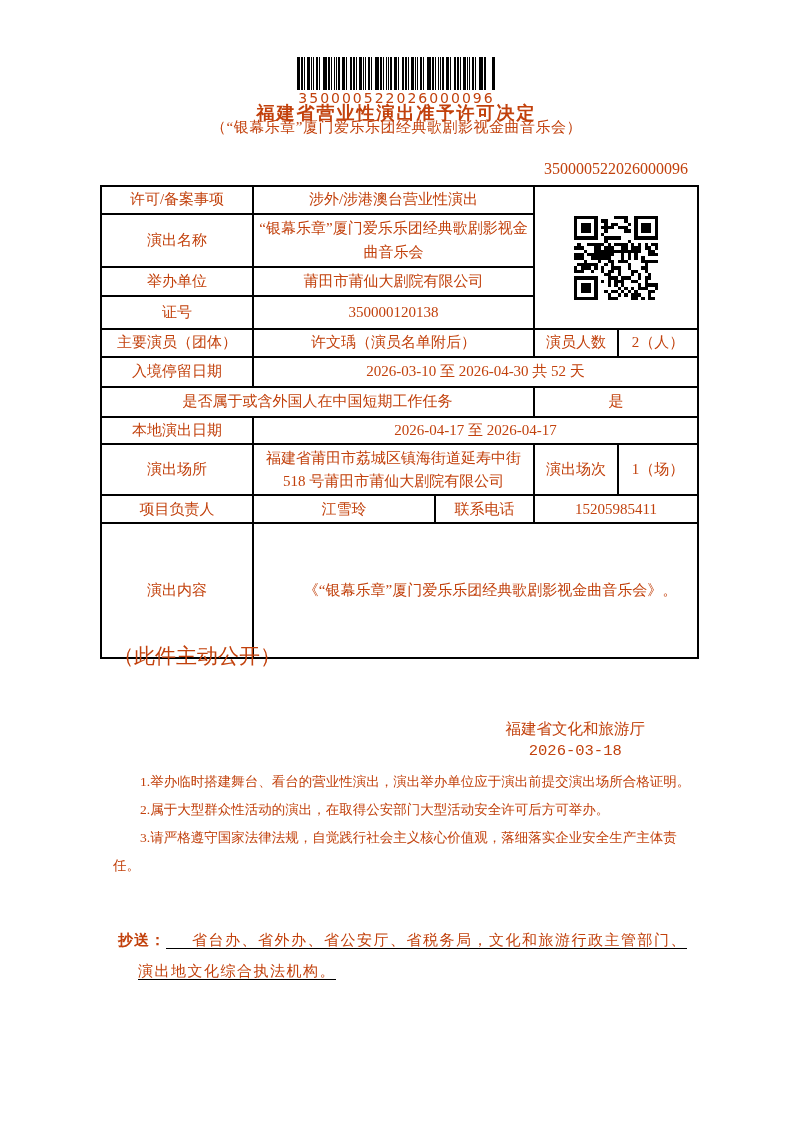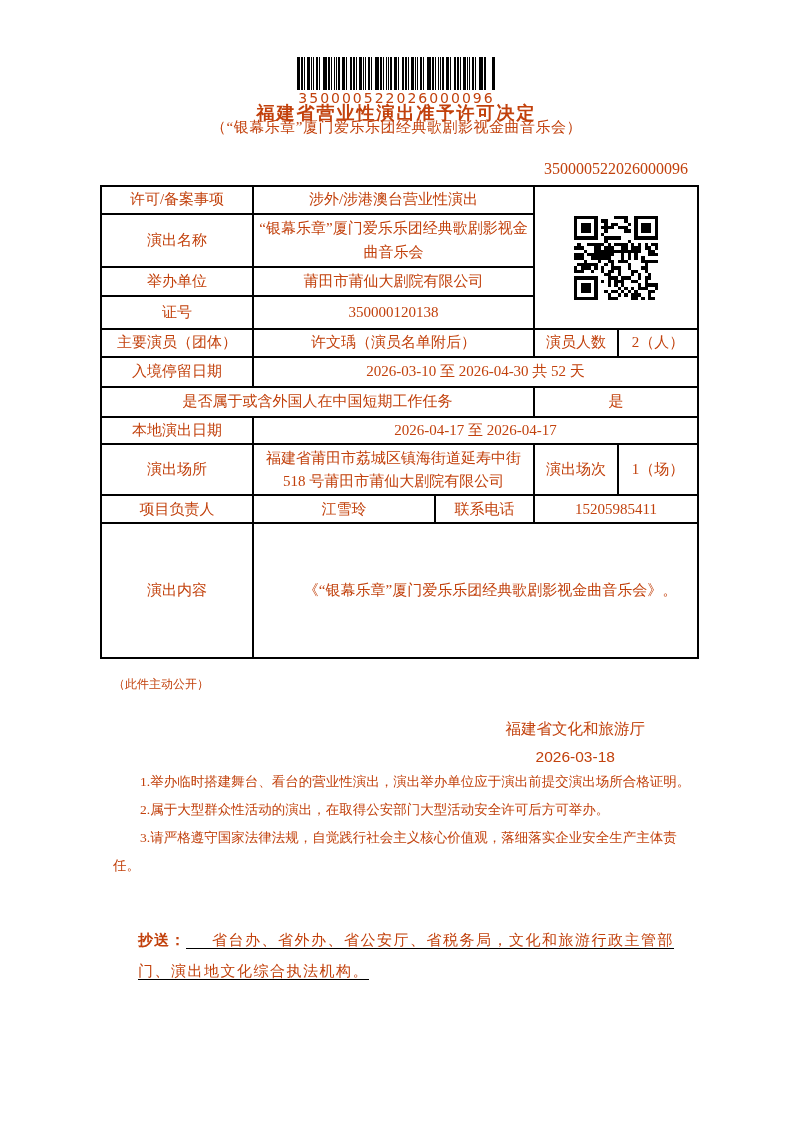--- a/index.html
+++ b/index.html
@@ -36,32 +36,32 @@
     padding-left:44px;
   }
   table.permit td {
     border:2px solid #000; text-align:center; vertical-align:middle;
     padding:1px 4px; line-height:1.55; overflow:hidden;
   }
   td.cell-content-value { text-align:left; vertical-align:top; padding:6px 8px; text-indent:2em; line-height:1.9; }
   td.qr-cell { vertical-align:middle; }
   .qr-svg { width:84px; height:84px; display:block; margin:0 auto; }
   
-  .public-note { position:absolute; left:113px; top:676px; font-size:12px; }
+  .public-note { position:absolute; left:113px; top:642px; font-size:21px; }
   .issuer-block { position:absolute; right:148px; top:718px; text-align:center; font-size:15.5px; }
   .issuer-name { line-height:22px; }
-  .issuer-date { line-height:22px; margin-top:6px; font-family:Liberation Sans, sans-serif; }
+  .issuer-date { line-height:22px; font-family:Liberation Mono, monospace; }
   .remarks { position:absolute; left:113px; top:768px; width:580px; font-size:13.5px; line-height:28px; }
   .remarks-label { font-size:14px; }
   .remark-item { text-indent:2em; }
   .cc-block {
     position:absolute; left:118px; top:925px; width:582px;
     font-size:15px; line-height:31px; padding-left:20px; text-indent:-20px;
   }
-  .cc-label { font-weight:bold; letter-spacing:1px;margin-left:20px; }
+  .cc-label { font-weight:bold; letter-spacing:1px; }
   .cc-text { border-bottom:1.5px solid #000; padding-left:26px; letter-spacing:1.5px; }
 </style>
 </head>
 <body>
 
 <div class="page">
 
   <div class="barcode-wrap">
     <svg class="barcode-svg" viewBox="0 0 200 32" preserveAspectRatio="none" shape-rendering="crispEdges">
         <rect x="0" y="0" width="3" height="32"></rect>

